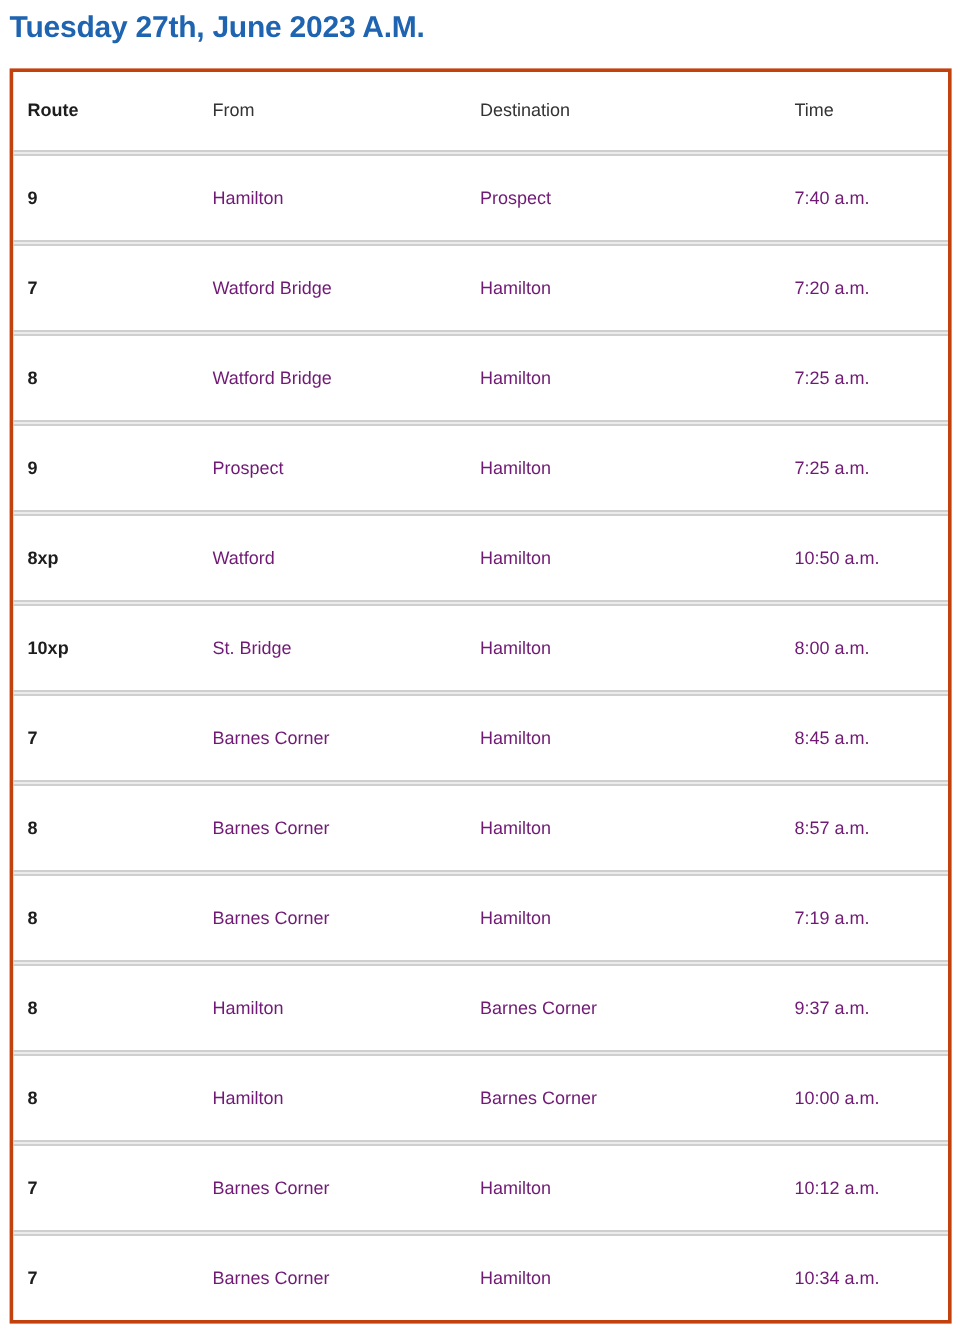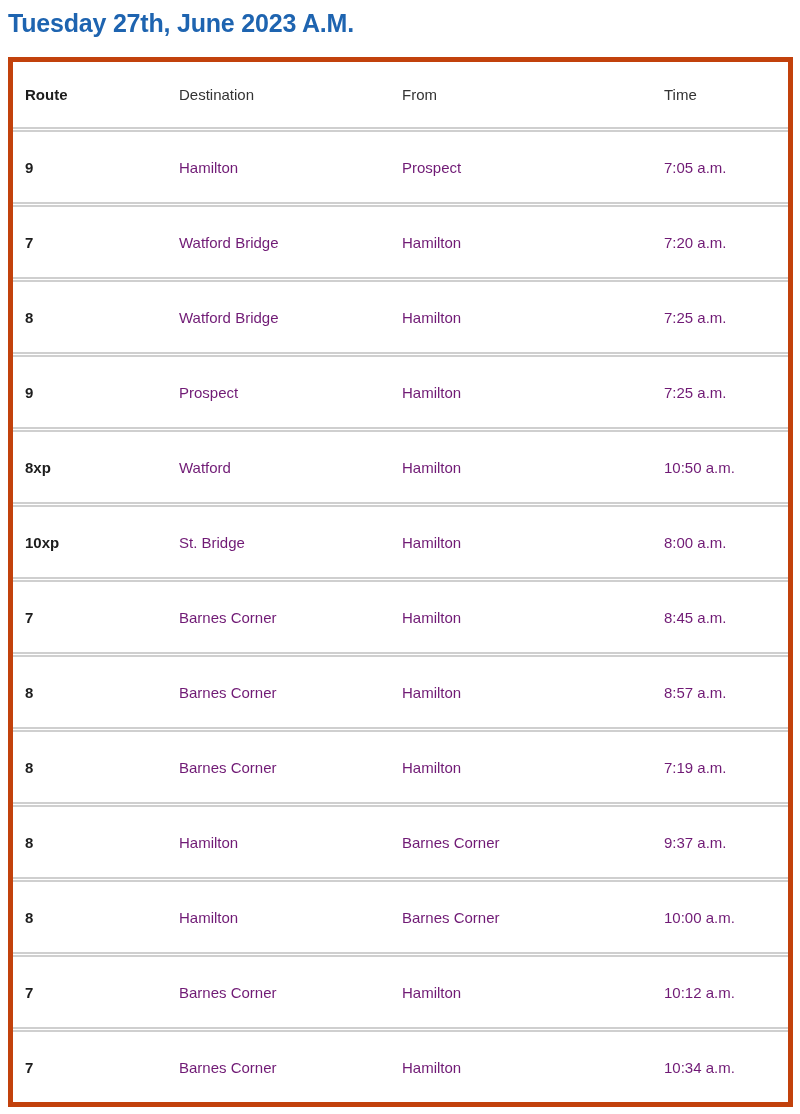--- a/index.html
+++ b/index.html
@@ -18,21 +18,21 @@
     padding: 8px 0 0 8px;
     font-size: 25px;
     line-height: 30px;
     font-weight: bold;
     letter-spacing: -0.2px;
   }
 
   .table-wrap {
     margin: 19px 0 0 8px;
     width: 785px;
-    border: 5px solid #c2410c;
+    border: 3px solid #c2410c;
     background: #ffffff;
   }
 
   .row {
     display: grid;
     grid-template-columns: 154px 223px 262px 1fr;
     align-items: center;
     padding-left: 12px;
   }
   .header-row { height: 65px; }
@@ -59,31 +59,31 @@
 <body>
 
 <div class="page">
 
   <h1 class="page-title" style="color: rgb(30, 100, 176);">Tuesday 27th, June 2023 A.M.</h1>
 
   <div class="table-wrap">
 
     <div class="row header-row">
       <div class="cell route">Route</div>
+      <div class="cell">From</div>
       <div class="cell">Destination</div>
-      <div class="cell">From</div>
       <div class="cell">Time</div>
     </div>
 
     <div id="rows-container">
         <div class="row data-row">
           <div class="cell route">9</div>
           <div class="cell">Hamilton</div>
           <div class="cell">Prospect</div>
-          <div class="cell">7:05 a.m.</div>
+          <div class="cell">7:40 a.m.</div>
         </div>
         <div class="row data-row">
           <div class="cell route">7</div>
           <div class="cell">Watford Bridge</div>
           <div class="cell">Hamilton</div>
           <div class="cell">7:20 a.m.</div>
         </div>
         <div class="row data-row">
           <div class="cell route">8</div>
           <div class="cell">Watford Bridge</div>

